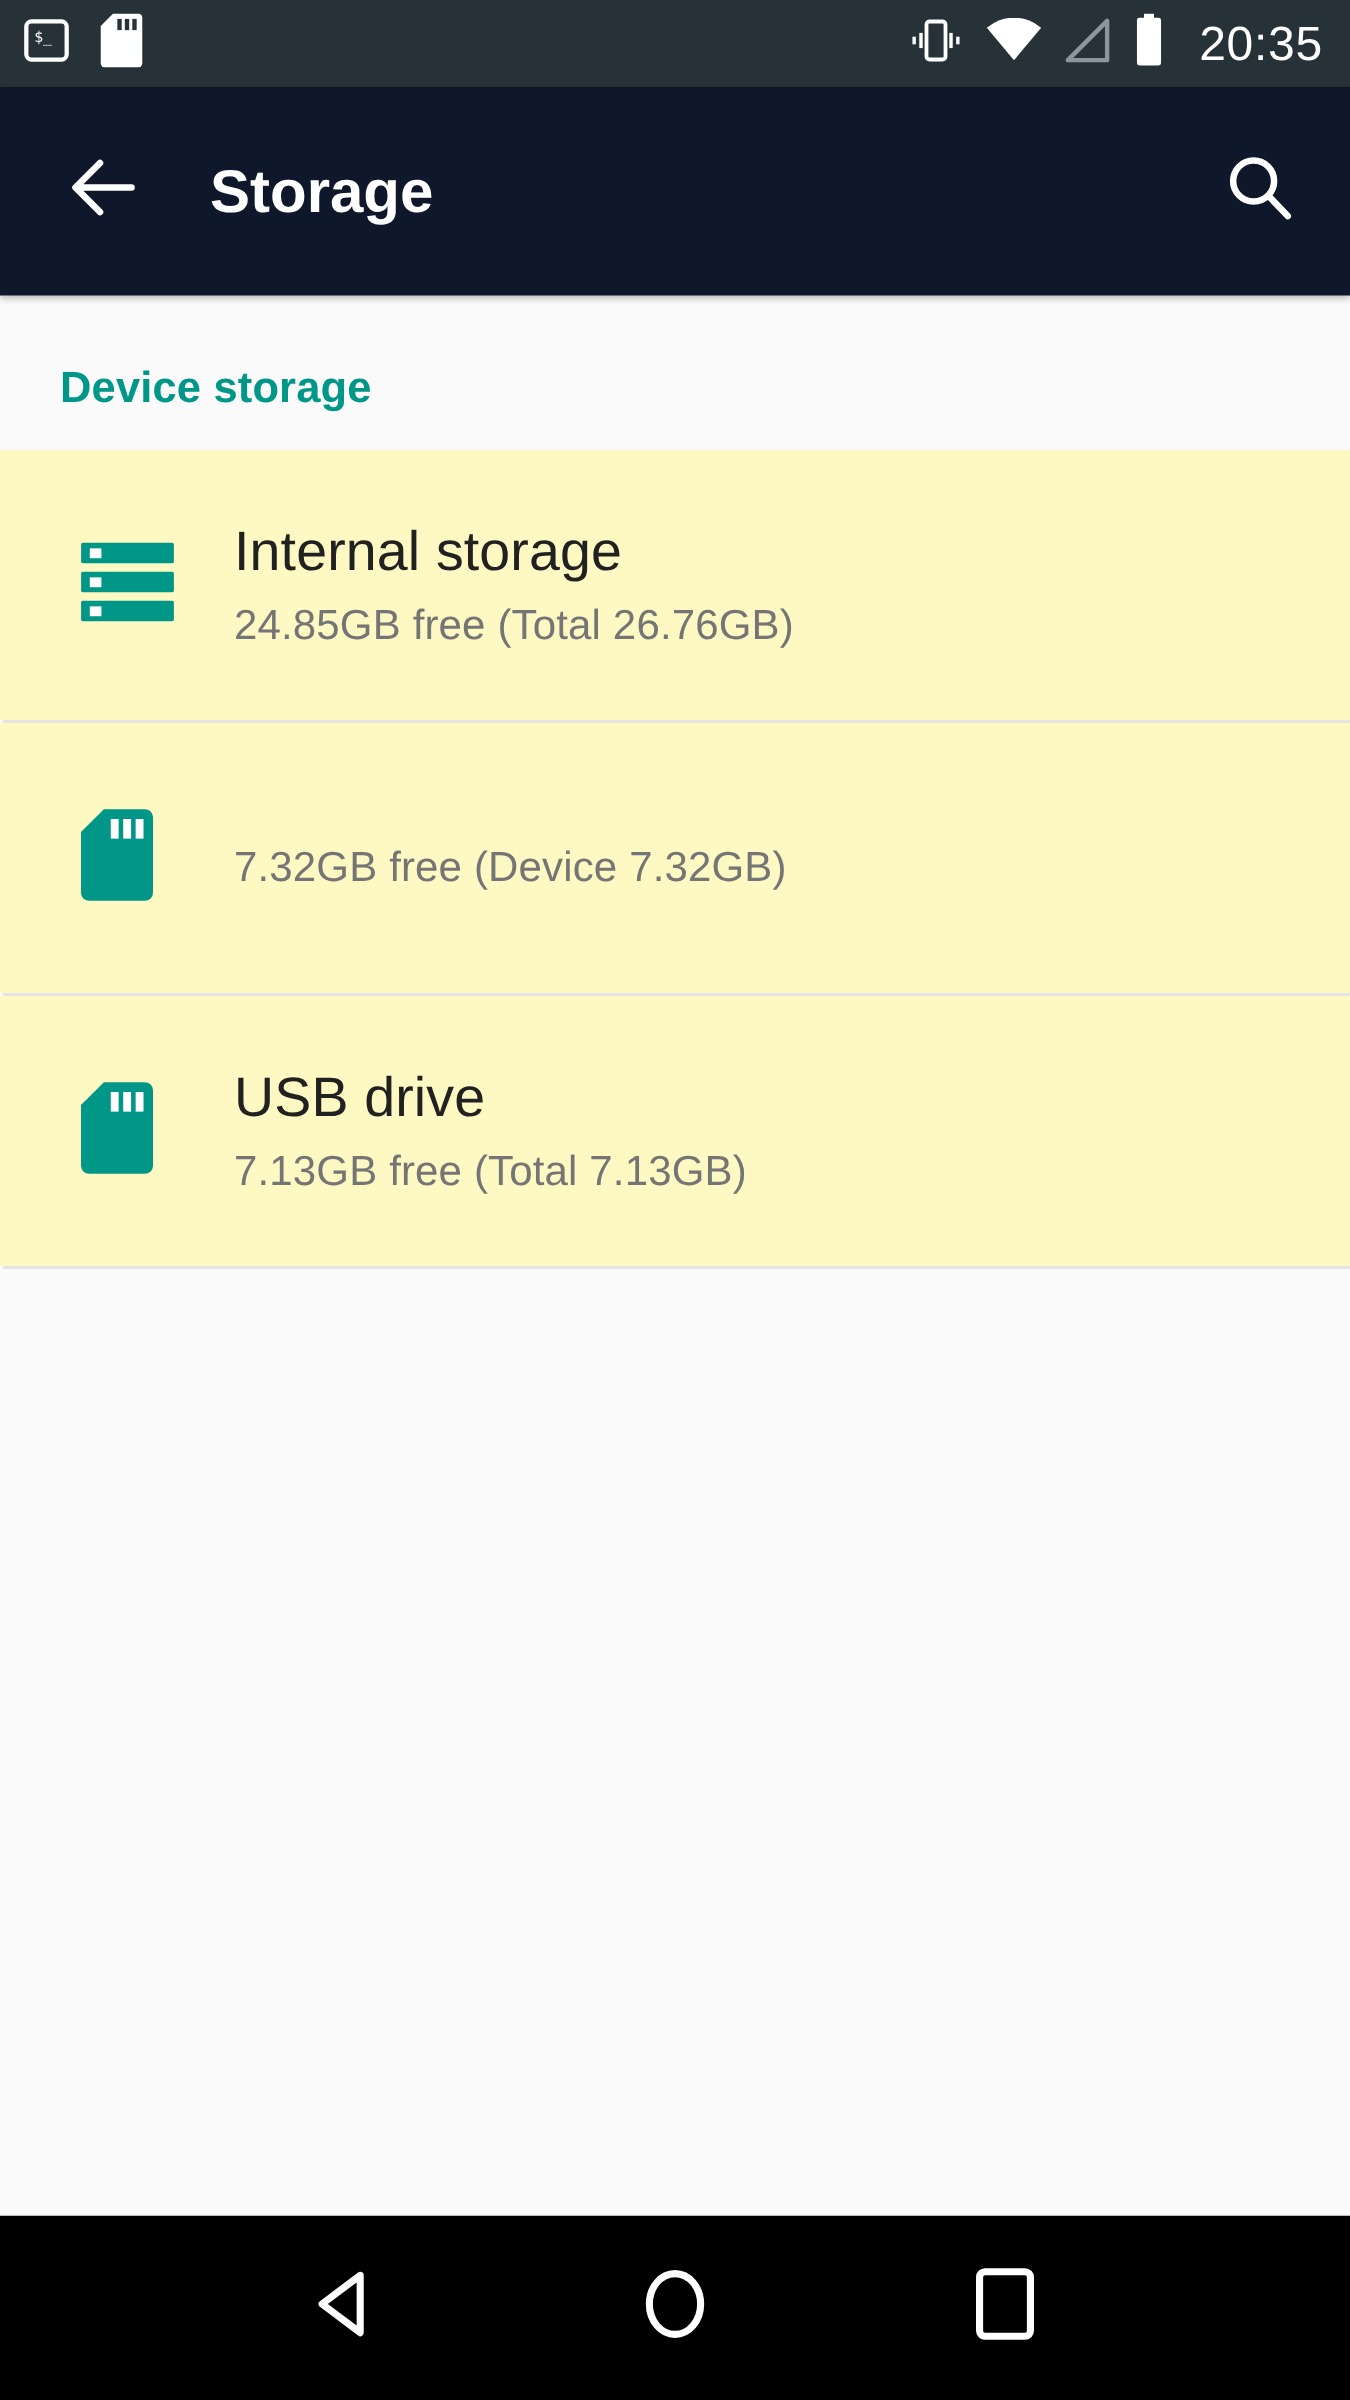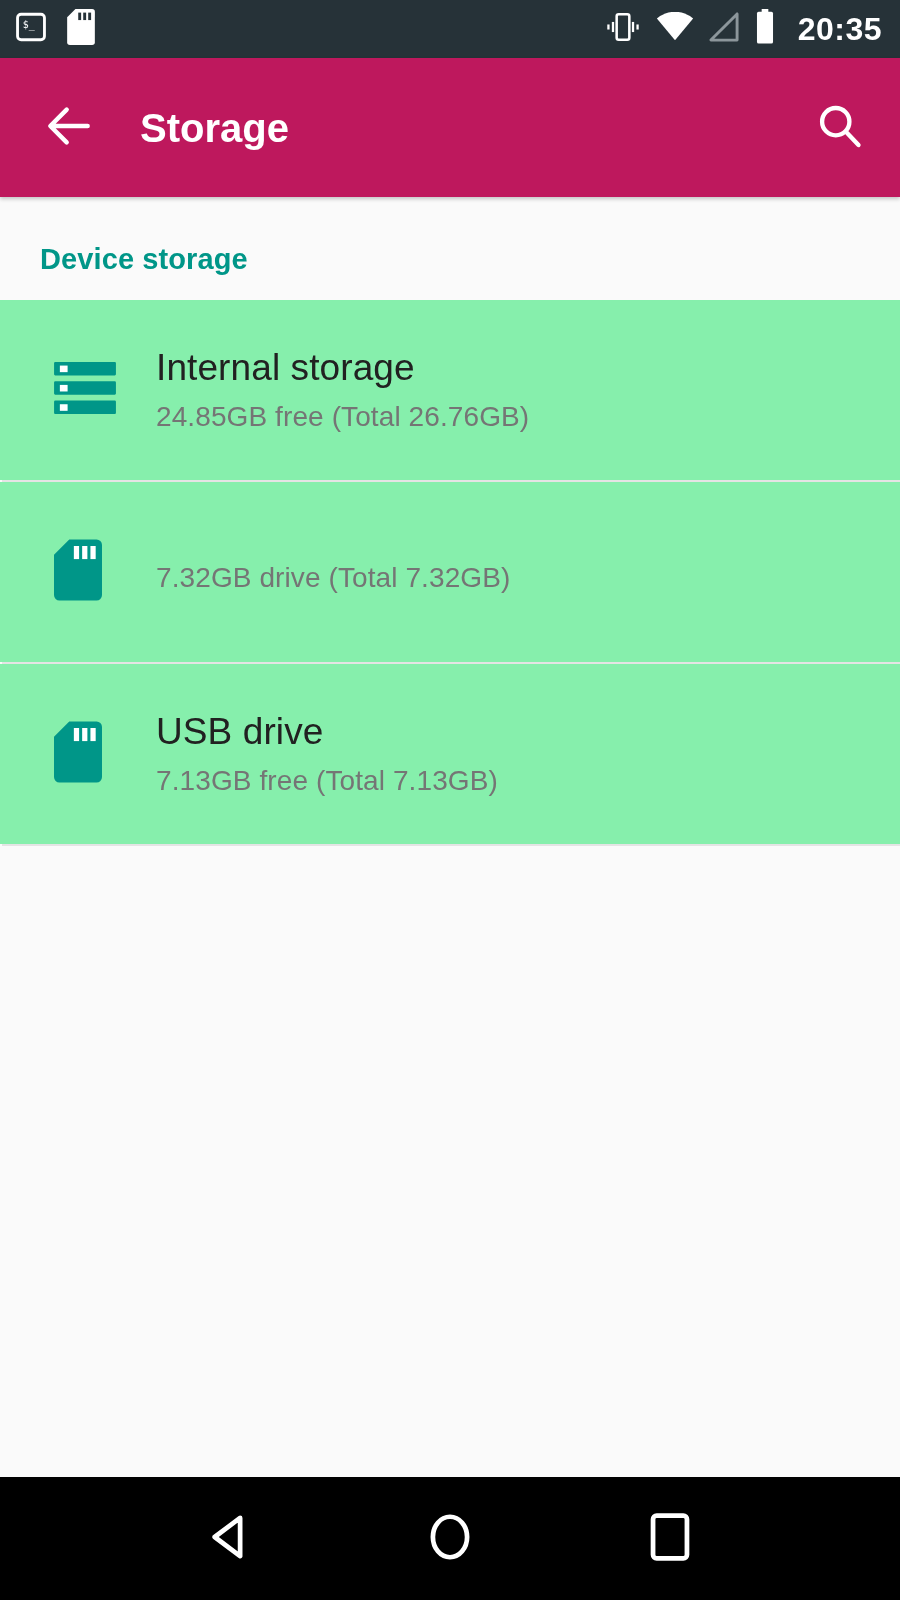--- a/index.html
+++ b/index.html
@@ -47,30 +47,30 @@
     display: flex;
     align-items: center;
     gap: 14px;
   }
 
   .status-icon { display: block; }
 
   .status-clock {
     color: #ffffff;
     font-size: 32px;
-    font-weight: 700;
+    font-weight: 400;
     letter-spacing: 0.5px;
     margin-left: 8px;
     line-height: 1;
   }
 
   
   .app-bar {
     height: 139px;
-    background: #be185d;
+    background: #0f172a;
     display: flex;
     align-items: center;
     padding: 0 30px 0 38px;
     flex: 0 0 auto;
     box-shadow: 0 2px 4px rgba(0,0,0,0.22);
     position: relative;
     z-index: 5;
   }
 
   .back-button {
@@ -123,21 +123,21 @@
   .storage-list {
     margin-top: 26px;
   }
 
   .storage-item {
     display: flex;
     align-items: center;
     min-height: 180px;
     padding: 0 32px 0 32px;
     cursor: pointer;
-    background: #86efac;
+    background: #fef9c3;
     position: relative;
   }
 
   .storage-item-icon {
     width: 110px;
     flex: 0 0 110px;
     display: flex;
     align-items: center;
     justify-content: flex-start;
     padding-left: 22px;
@@ -310,21 +310,21 @@
           <span>
             <svg width="48" height="62" viewBox="0 0 22 28">
               <path d="M7 0 H19.5 A2.5 2.5 0 0 1 22 2.5 V25.5 A2.5 2.5 0 0 1 19.5 28 H2.5 A2.5 2.5 0 0 1 0 25.5 V7 Z" fill="#009688"></path>
               <rect x="9.1" y="3.0" width="2.4" height="6.0" fill="#ffffff"></rect>
               <rect x="12.9" y="3.0" width="2.4" height="6.0" fill="#ffffff"></rect>
               <rect x="16.7" y="3.0" width="2.4" height="6.0" fill="#ffffff"></rect>
             </svg>
           </span>
         </div>
         <div class="storage-item-text">
-          <div class="storage-item-subtitle">7.32GB drive (Total 7.32GB)</div>
+          <div class="storage-item-subtitle">7.32GB free (Device 7.32GB)</div>
         </div>
       </div>
 
       <div class="divider"></div>
 
       <div class="storage-item">
         <div class="storage-item-icon">
           <span>
             <svg width="48" height="62" viewBox="0 0 22 28">
               <path d="M7 0 H19.5 A2.5 2.5 0 0 1 22 2.5 V25.5 A2.5 2.5 0 0 1 19.5 28 H2.5 A2.5 2.5 0 0 1 0 25.5 V7 Z" fill="#009688"></path>

